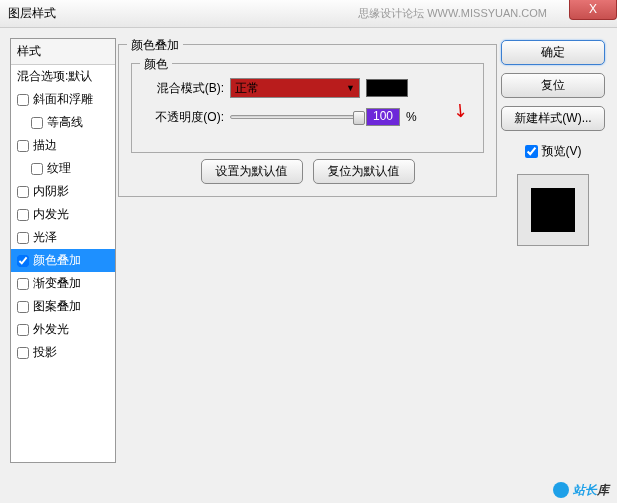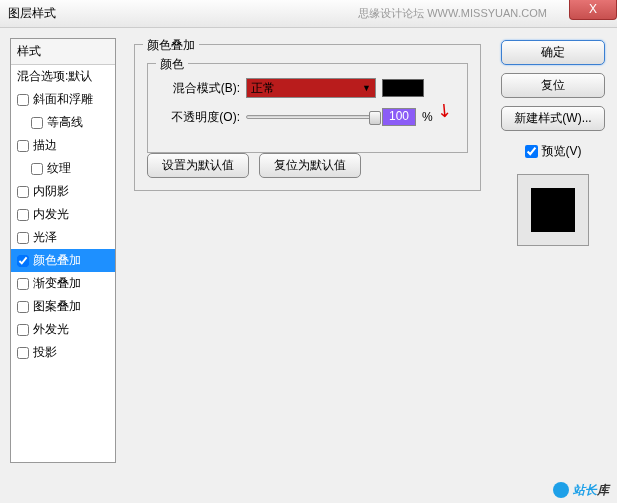--- a/index.html
+++ b/index.html
@@ -1,42 +1,42 @@
 <!DOCTYPE html>
 <html><head>
 <meta charset="utf-8">
 <style>
 * { box-sizing: border-box; margin: 0; padding: 0; font-family: "Microsoft YaHei", SimSun, sans-serif; font-size: 12px; }
 body { background: #f0f0f0; width: 617px; height: 503px; position: relative; overflow: hidden; }
 .titlebar { background: linear-gradient(#fdfdfd, #e8e8e8); height: 28px; border-bottom: 1px solid #ccc; display: flex; align-items: center; padding: 0 8px; position: relative; }
 .titlebar-title { font-size: 12px; }
 .watermark { position: absolute; right: 70px; top: 6px; color: #999; font-size: 11px; }
 .close-btn { position: absolute; right: 0; top: 0; width: 48px; height: 20px; background: linear-gradient(#e57373, #c8504f); border: 1px solid #a03030; border-top: none; border-radius: 0 0 4px 4px; color: #fff; text-align: center; line-height: 18px; cursor: pointer; }
-.dialog-body { display: flex; padding: 10px 10px 10px 10px; gap: 18px; height: calc(100% - 58px); }
+.dialog-body { display: flex; padding: 10px 10px 10px 10px; gap: 2px; height: calc(100% - 58px); }
 .styles-panel { width: 106px; border: 1px solid #999; background: #fff; display: flex; flex-direction: column; }
 .styles-header { padding: 4px 6px; border-bottom: 1px solid #ccc; background: #f5f5f5; }
 .style-item { padding: 3px 6px; display: flex; align-items: center; gap: 4px; cursor: pointer; }
 .style-item.indent { padding-left: 20px; }
 .style-item.selected { background: #1e90ff; color: #fff; }
 .style-item input[type=checkbox] { width: 12px; height: 12px; }
 .center-panel { flex: 1; position: relative; }
 .fieldset { border: 1px solid #aaa; padding: 10px 12px 12px 12px; position: relative; margin-top: 6px; }
 .fieldset-legend { position: absolute; top: -8px; left: 8px; background: #f0f0f0; padding: 0 4px; font-size: 12px; }
 .inner-fieldset { border: 1px solid #aaa; padding: 14px 12px 16px 12px; position: relative; margin-top: 8px; }
 .row { display: flex; align-items: center; gap: 6px; margin-bottom: 10px; }
 .label { width: 80px; text-align: right; }
 .dropdown { border: 1px solid #888; background: #b91c1c; height: 20px; width: 130px; display: flex; align-items: center; justify-content: space-between; padding: 0 4px; }
 .dropdown-arrow { font-size: 9px; }
 .color-swatch { width: 42px; height: 18px; background: #000; border: 1px solid #666; }
 .slider-track { width: 130px; height: 4px; background: linear-gradient(#ccc, #eee); border: 1px solid #999; border-radius: 2px; position: relative; }
 .slider-thumb { position: absolute; right: -6px; top: -5px; width: 12px; height: 14px; background: linear-gradient(#fafafa, #d0d0d0); border: 1px solid #888; border-radius: 2px; }
 .num-input { width: 34px; height: 18px; border: 1px solid #888; background: #fff; text-align: center; }
-.num-input.sel { background: #8b5cf6; color: #fff; }
+.num-input.sel { background: #6d28d9; color: #fff; }
 .btn { border: 1px solid #888; background: linear-gradient(#fdfdfd, #e0e0e0); border-radius: 5px; padding: 3px 14px; cursor: pointer; text-align: center; display: inline-block; }
-.defaults-row { display: flex; gap: 10px; }
+.defaults-row { display: flex; gap: 10px; justify-content: center; margin-top: 6px; }
 .right-panel { width: 108px; display: flex; flex-direction: column; gap: 8px; align-items: center; padding-top: 2px; }
 .right-btn { width: 104px; padding: 3px 0; }
 .ok-btn { border: 1px solid #3b7fd1; box-shadow: 0 0 2px #6ab0ff; }
 .preview-check { display: flex; align-items: center; gap: 4px; margin-top: 4px; }
 .preview-box { width: 72px; height: 72px; border: 1px solid #999; background: #e6e6e6; display: flex; align-items: center; justify-content: center; margin-top: 6px; }
 .preview-inner { width: 44px; height: 44px; background: #000; }
 .arrow-annot { position: absolute; top: 54px; right: 28px; color: #d00; font-size: 18px; transform: rotate(40deg); pointer-events: none; }
 .footer-wm { position: absolute; bottom: 4px; right: 8px; display: flex; align-items: center; gap: 4px; }
 .footer-wm .logo { width: 16px; height: 16px; background: #1ea0e8; border-radius: 50%; display: inline-block; }
 .footer-wm-text { color: #1ea0e8; font-weight: bold; font-style: italic; font-size: 14px; }

